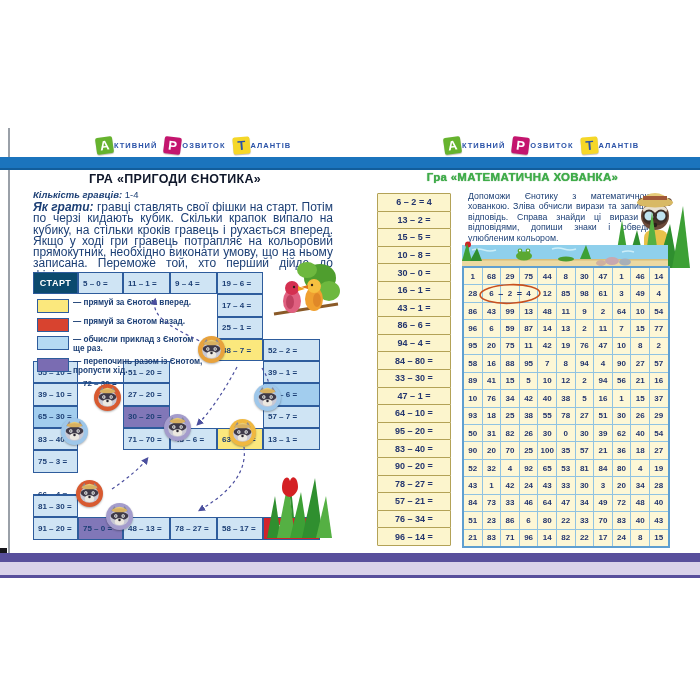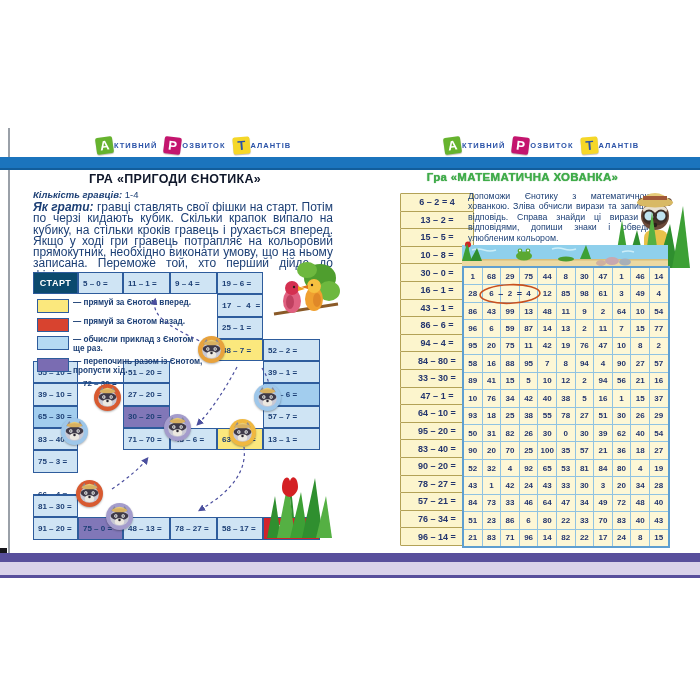--- a/index.html
+++ b/index.html
@@ -45,21 +45,21 @@
   .legend{position:absolute;left:37px;top:299px;width:168px;display:flex;flex-direction:column;gap:4.5px;}
   .legend-row{display:flex;align-items:flex-start;gap:4px;}
   .legend-swatch{width:30px;height:12px;border:1px solid #2e5c9c;flex-shrink:0;}
   .legend-text{font-size:8.2px;font-weight:600;line-height:8.8px;color:#1c3f75;}
   
   .raccoon-marker{position:absolute;width:27px;height:27px;border-radius:50%;
     box-shadow:0 1px 2px rgba(0,0,0,.3);}
   .raccoon-marker svg{position:absolute;inset:0;}
   
   .instructions{position:absolute;left:468px;top:191px;width:183px;font-size:8.8px;line-height:10.4px;text-align:justify;}
-  .equations{position:absolute;left:400px;top:193px;width:74px;display:flex;flex-direction:column;}
+  .equations{position:absolute;left:377px;top:193px;width:74px;display:flex;flex-direction:column;}
   .eqbox{height:16.6px;margin-top:-1px;border:1px solid #b3a257;background:#fcf5cd;
     display:flex;align-items:center;justify-content:center;
     font-size:9px;font-weight:bold;color:#23356e;border-radius:1px;}
   .eqbox:first-child{margin-top:0;}
   .numgrid{position:absolute;left:462px;top:266px;display:grid;
     grid-template-columns:repeat(11,17.6px);grid-auto-rows:16.44px;gap:1px;
     background:#90c3e2;border:2px solid #5f9fd0;}
   .gcell{display:flex;align-items:center;justify-content:center;background:#fdf7d6;
     font-size:8px;font-weight:bold;color:#23356e;}
   .grid-overlay{position:absolute;inset:0;pointer-events:none;}
@@ -116,21 +116,21 @@
   <div class="how-par">
     <span class="how-label">Як грати:</span><span> гравці ставлять свої фішки на старт. Потім по черзі кидають кубик. Скільки крапок випало на кубику, на стільки кроків гравець і рухається вперед. Якщо у ході гри гравець потрапляє на кольоровий прямокутник, необхідно виконати умову, що на ньому записана. Переможе той, хто перший дійде до фінішу.</span>
   </div>
 
   <div class="board">
       <div class="bcell start" style="grid-area: 1 / 1;">СТАРТ</div>
       <div class="bcell" style="grid-area: 1 / 2;">5 – 0 =</div>
       <div class="bcell" style="grid-area: 1 / 3;">11 – 1 =</div>
       <div class="bcell" style="grid-area: 1 / 4;">9 – 4 =</div>
       <div class="bcell" style="grid-area: 1 / 5;">19 – 6 =</div>
-      <div class="bcell" style="grid-area: 2 / 5; font-family: Liberation Mono, monospace;">17 – 4 =</div>
+      <div class="bcell" style="grid-area: 2 / 5;">17 – 4 =</div>
       <div class="bcell" style="grid-area: 3 / 5;">25 – 1 =</div>
       <div class="bcell yellow" style="grid-area: 4 / 5;">48 – 7 =</div>
       <div class="bcell" style="grid-area: 4 / 6;">52 – 2 =</div>
       <div class="bcell" style="grid-area: 5 / 1;">55 – 10 =</div>
       <div class="bcell red" style="grid-area: 5 / 2;">72 – 30 =</div>
       <div class="bcell" style="grid-area: 5 / 3;">51 – 20 =</div>
       <div class="bcell" style="grid-area: 5 / 6;">39 – 1 =</div>
       <div class="bcell" style="grid-area: 6 / 1;">39 – 10 =</div>
       <div class="bcell" style="grid-area: 6 / 3;">27 – 20 =</div>
       <div class="bcell blue" style="grid-area: 6 / 6;">46 – 6 =</div>

